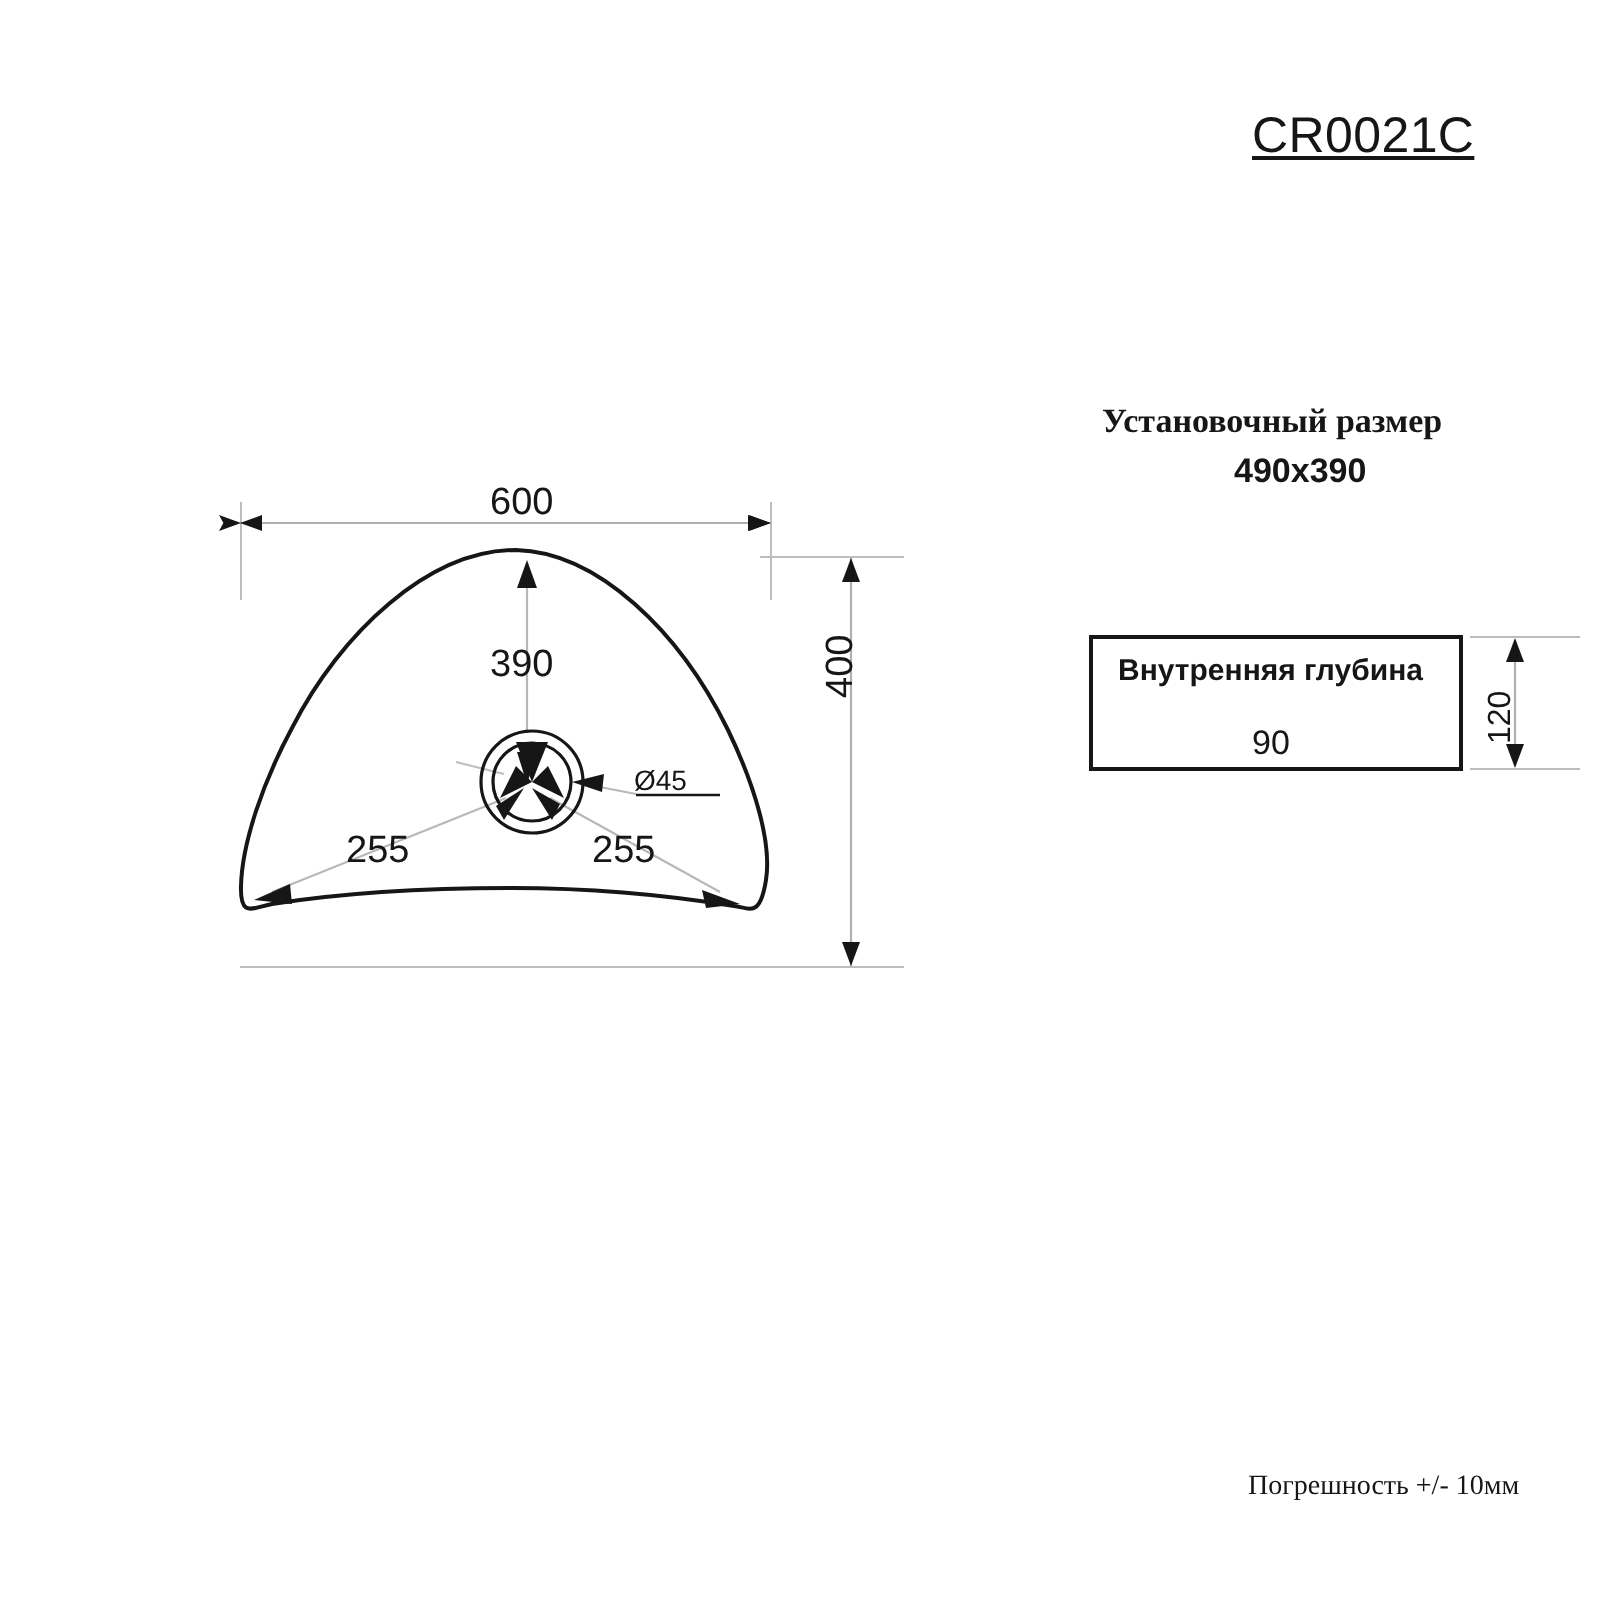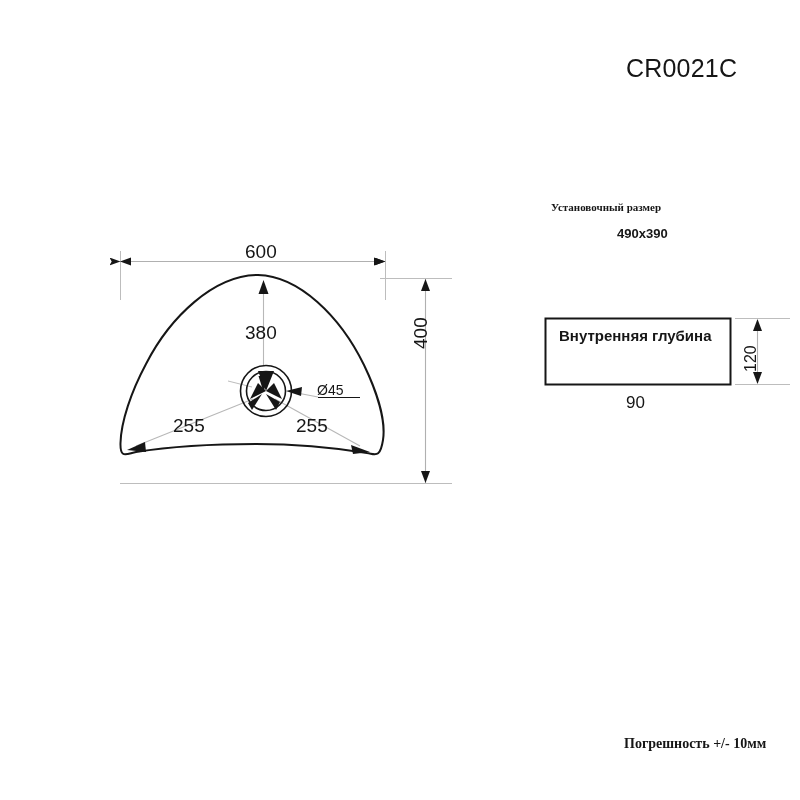--- a/index.html
+++ b/index.html
@@ -28,55 +28,55 @@
     white-space: nowrap;
     color: #161616;
   }
   
   .model-title {
     left: 626px;
     top: 54px;
     font-size: 25px;
     letter-spacing: 0.2px;
     font-family: "Liberation Sans", sans-serif;
+    text-decoration: underline;
   }
   .install-title {
     left: 551px;
     top: 201px;
-    font-size: 11px;
+    font-size: 17px;
     font-weight: bold;
     font-family: "Liberation Serif", serif;
   }
   .install-value {
     left: 617px;
     top: 226px;
-    font-size: 13px;
+    font-size: 17px;
     font-weight: bold;
     font-family: "Liberation Sans", sans-serif;
   }
   .depth-title {
     left: 559px;
     top: 327px;
     font-size: 15px;
     font-weight: bold;
     font-family: "Liberation Sans", sans-serif;
     text-align: center;
   }
   .depth-value {
     left: 626px;
     top: 362px;
     font-size: 17px;
     font-family: "Liberation Sans", sans-serif;
-    margin-top: 31px;
   }
   .tolerance {
     left: 624px;
     top: 736px;
     font-size: 14px;
-    font-weight: bold;
+    font-weight: normal;
     font-family: "Liberation Serif", serif;
   }
   
   .dim {
     font-family: "Liberation Sans", sans-serif;
     font-size: 19px;
     color: #161616;
   }
   .dim-500 { left: 245px; top: 241px; }
   .dim-240 { left: 245px; top: 322px; }
@@ -203,19 +203,19 @@
 <div class="txt depth-value">90</div>
 
 <div class="txt dim dim-120">120</div>
 
 <div class="txt tolerance">Погрешность +/- 10мм</div>
 
 <div class="txt dim dim-500">600</div>
 
 <div class="txt dim dim-400">400</div>
 
-<div class="txt dim dim-240">380</div>
+<div class="txt dim dim-240">390</div>
 
 <div class="txt dim dim-255-l">255</div>
 
 <div class="txt dim dim-255-r">255</div>
 
 <div class="txt dim dim-d45">Ø45</div>
 
 </body></html>

